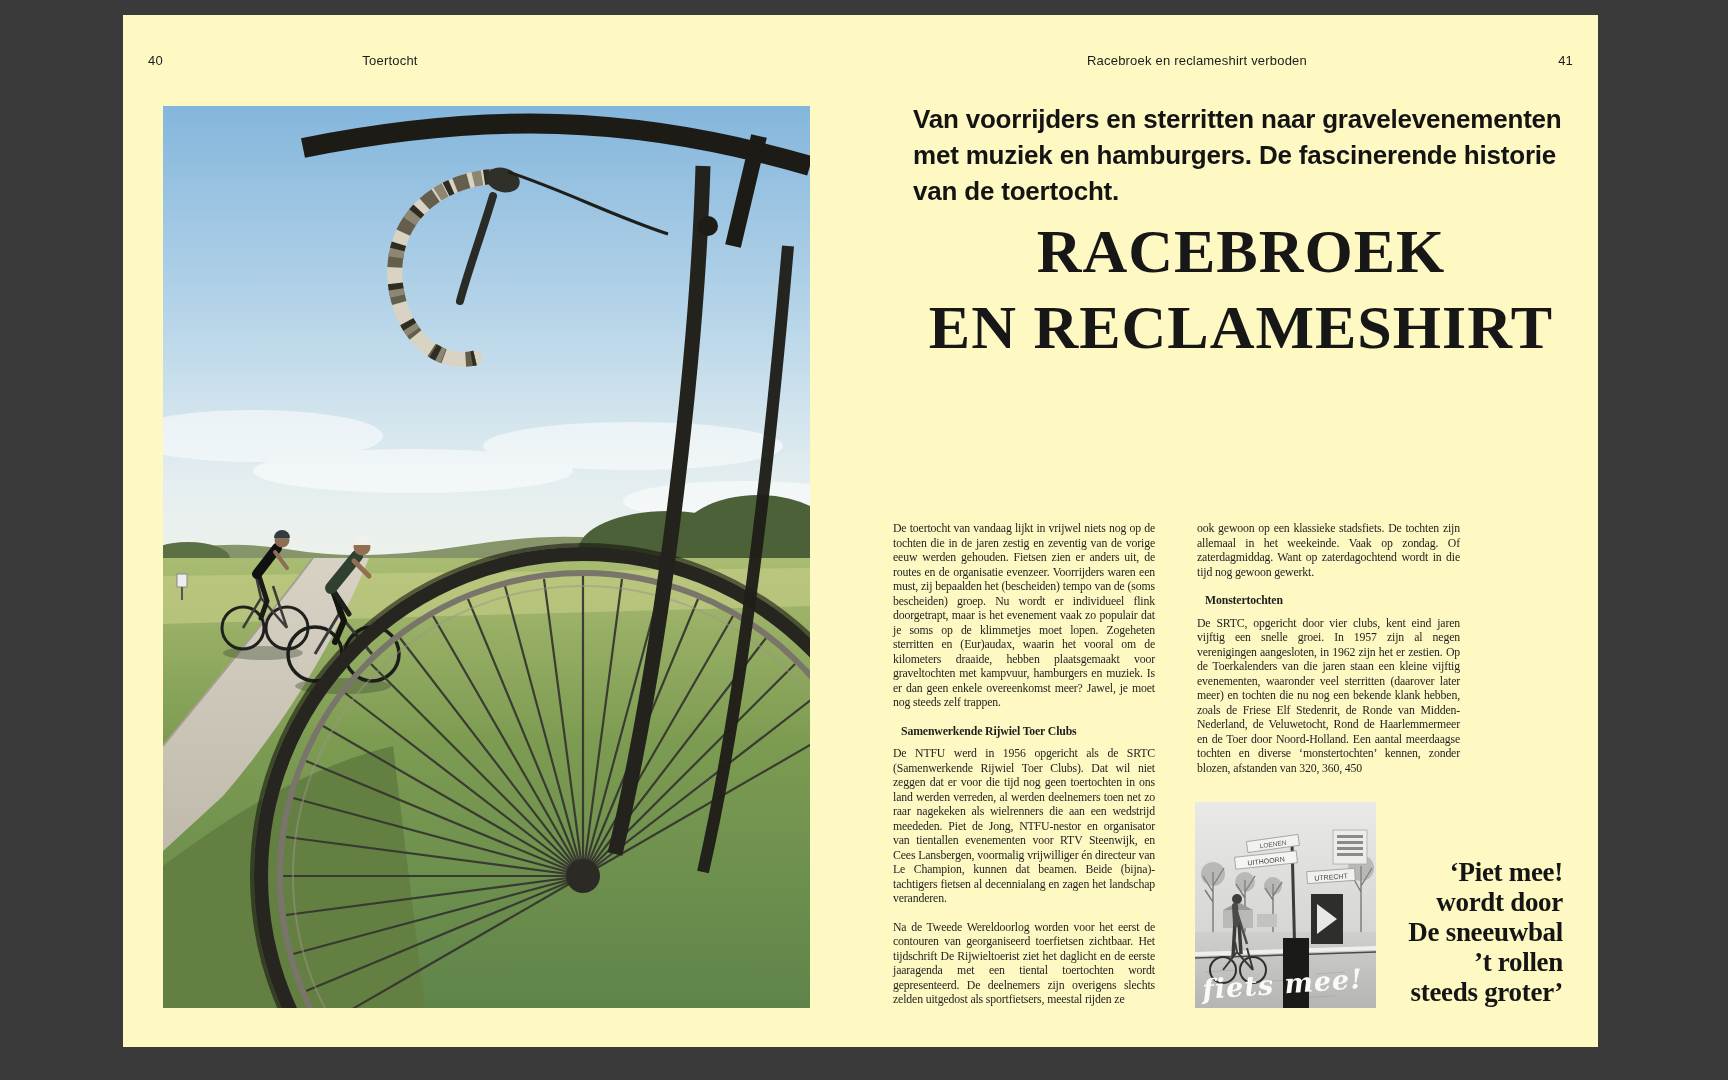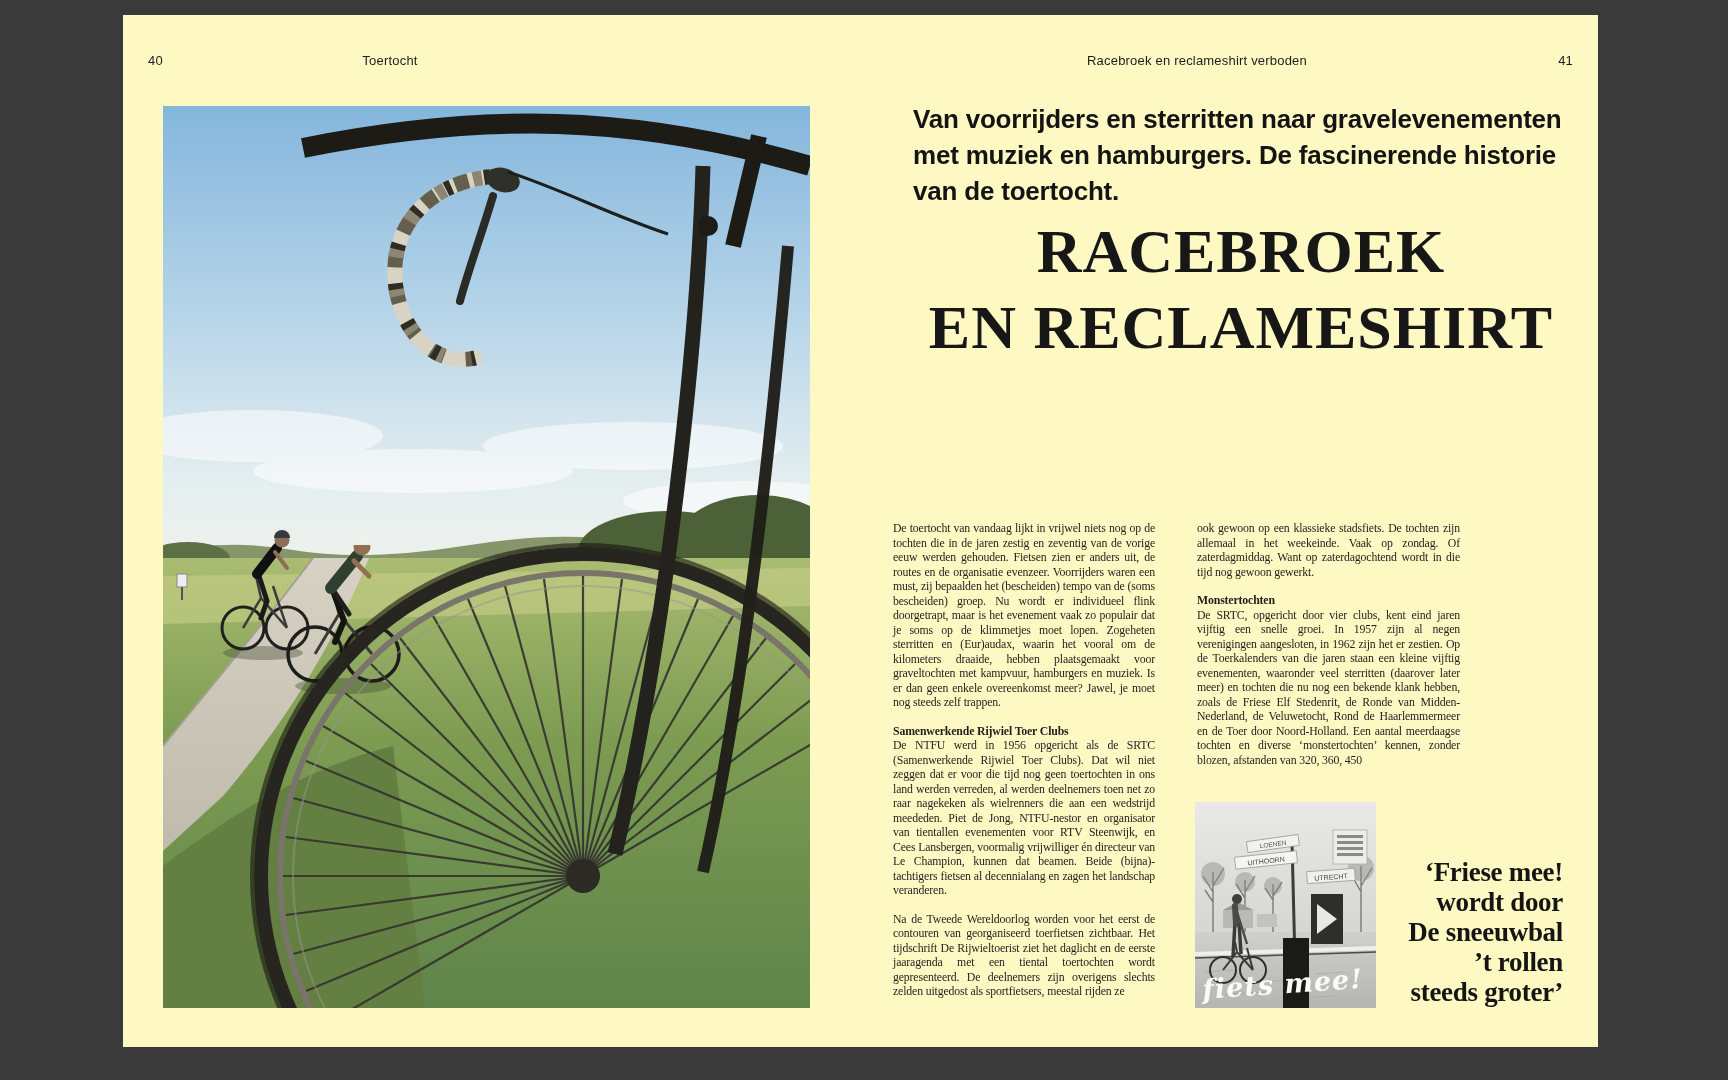--- a/index.html
+++ b/index.html
@@ -13,21 +13,21 @@
   .photo-main{position:absolute;left:40px;top:91px;width:647px;height:902px;overflow:hidden;background:#bcd6e8;}
   .intro{position:absolute;left:790px;top:86px;width:656px;text-align:left;font-family:Liberation Sans, sans-serif;font-weight:bold;font-size:26px;line-height:36px;color:#141414;letter-spacing:-0.2px;}
   .headline{position:absolute;left:790px;top:198px;width:656px;text-align:center;font-family:"Liberation Serif",serif;font-weight:bold;font-size:62px;line-height:76px;color:#171717;letter-spacing:1px;}
   .byline{position:absolute;left:790px;top:462px;width:656px;text-align:center;font:12.5px "Liberation Sans",sans-serif;color:#1a1a1a;}
   .byline b{font-weight:bold;}
   .byline span{margin:0 2px;}
   .bodycol{position:absolute;top:506px;font-family:"Liberation Serif",serif;font-size:11.8px;line-height:14.5px;letter-spacing:-0.15px;color:#1e1e1e;text-align:justify;}
   .col1{left:770px;width:262px;}
   .col2{left:1074px;width:263px;}
   .bodycol p{margin:0 0 14px 0;}
-  .bodycol h3{margin:0;font-size:11.8px;line-height:14.5px;font-weight:bold;}
+  .bodycol h3{margin:8px;font-size:11.8px;line-height:14.5px;font-weight:bold;}
   .photo-inset{position:absolute;left:1072px;top:787px;width:181px;height:206px;overflow:hidden;background:#dcdcda;}
   .pullquote{position:absolute;right:35px;top:842px;width:260px;text-align:right;font-family:"Liberation Serif",serif;font-weight:bold;font-size:27px;line-height:30px;color:#151515;letter-spacing:-0.3px;}
   svg{display:block;}
 </style>
 </head>
 <body>
 
 <div class="spread">
 
   <div class="runhead rh-40">40</div>
@@ -225,20 +225,20 @@
         <path d="M40,120 L38,155 M44,120 L46,152" stroke="#3a3a38" stroke-width="3.5" fill="none"></path>
         <path d="M40,104 L41,122" stroke="#4a4a46" stroke-width="6" stroke-linecap="round"></path>
         <path d="M42,110 L52,142" stroke="#4a4a46" stroke-width="2.5"></path>
         <circle cx="42" cy="97" r="5" fill="#3f3f3d"></circle>
       </g>
       <text x="8" y="197" transform="rotate(-4 8 197)" font-family="DejaVu Serif, serif" font-style="italic" font-weight="bold" font-size="27" letter-spacing="1" fill="#fafaf6">fiets mee!</text>
     </svg>
   </figure>
 
   <blockquote class="pullquote" style="margin:0">
-    <div>‘Friese mee!</div>
+    <div>‘Piet mee!</div>
     <div>wordt door</div>
     <div>De sneeuwbal</div>
     <div>’t rollen</div>
     <div>steeds groter’</div>
   </blockquote>
 
 </div>
 
 </body></html>

